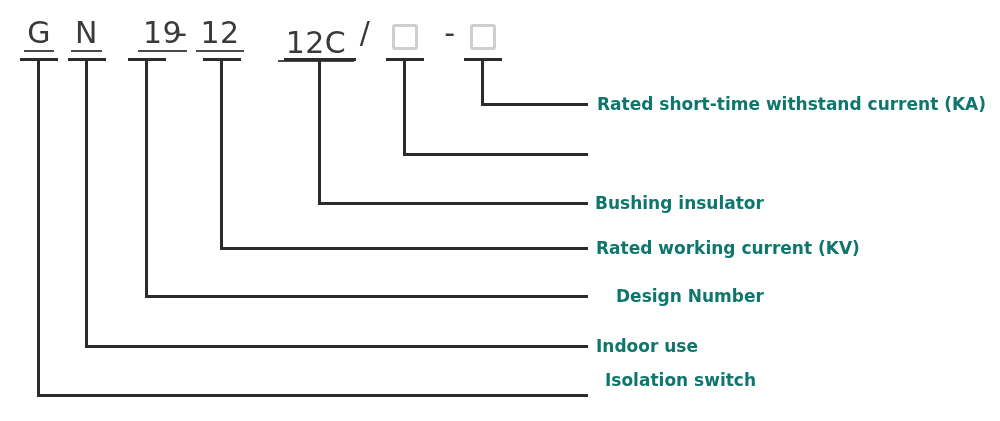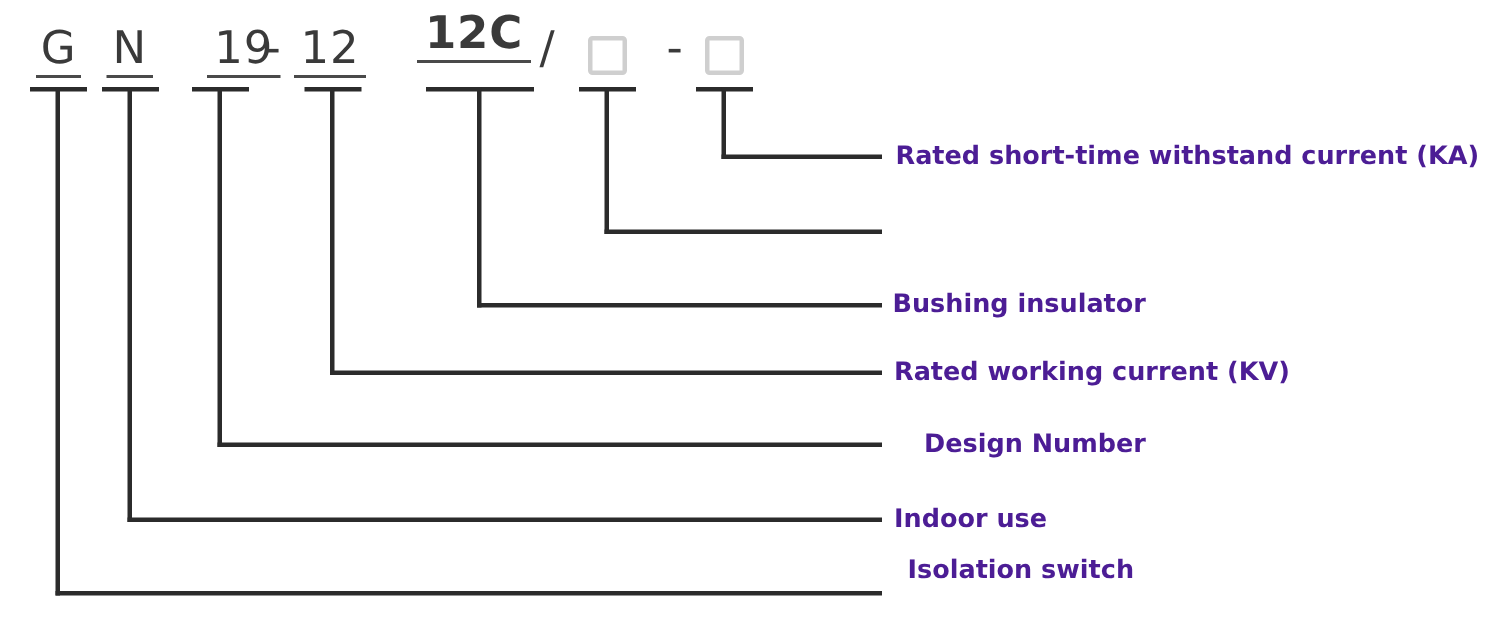--- a/index.html
+++ b/index.html
@@ -64,40 +64,40 @@
     background: #2b2b2b;
   }
 
   
   .leg-label {
     position: absolute;
     font-family: "DejaVu Sans", "Liberation Sans", sans-serif;
     font-weight: bold;
     font-size: 17px;
     line-height: 20px;
-    color: #4c1d95;
+    color: #0f766e;
     white-space: nowrap;
   }
 </style>
 </head>
 <body>
 
 <div id="page">
 
   <div class="code-token underlined" style="left:24px; top:18px; width:30px;">G</div>
 
   <div class="code-token underlined" style="left:71px; top:18px; width:31px;">N</div>
 
   <div class="code-token underlined" style="left:122px; top:18px; width:49px;margin-left:16px;">19</div>
 
   <div class="code-token plain" style="left:172px; top:18px; width:20px;">-</div>
 
   <div class="code-token underlined" style="left:196px; top:18px; width:48px;">12</div>
 
-  <div class="code-token underlined" style="left:278px; top:8px; width:76px;font-weight:bold;">12C</div>
+  <div class="code-token underlined" style="left:278px; top:28px; width:76px;">12C</div>
 
   <div class="code-token plain" style="left:355px; top:18px; width:20px;">/</div>
 
   <div class="code-square" style="left:392px; top:24px;"></div>
 
   <div class="code-token plain" style="left:440px; top:18px; width:20px;">-</div>
 
   <div class="code-square" style="left:470px; top:24px;"></div>
 
   <div class="tbar" style="left:20px; top:58px; width:38px;"></div>

